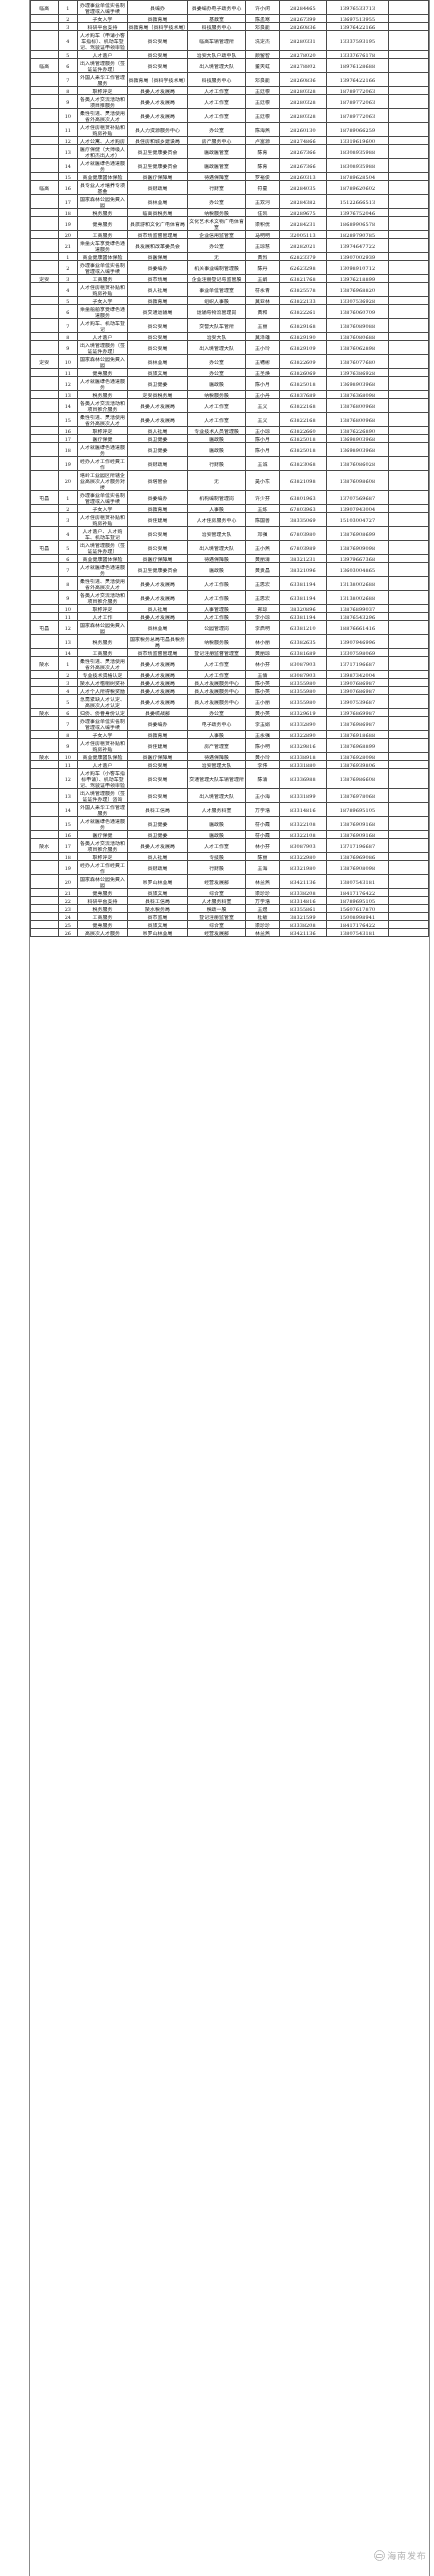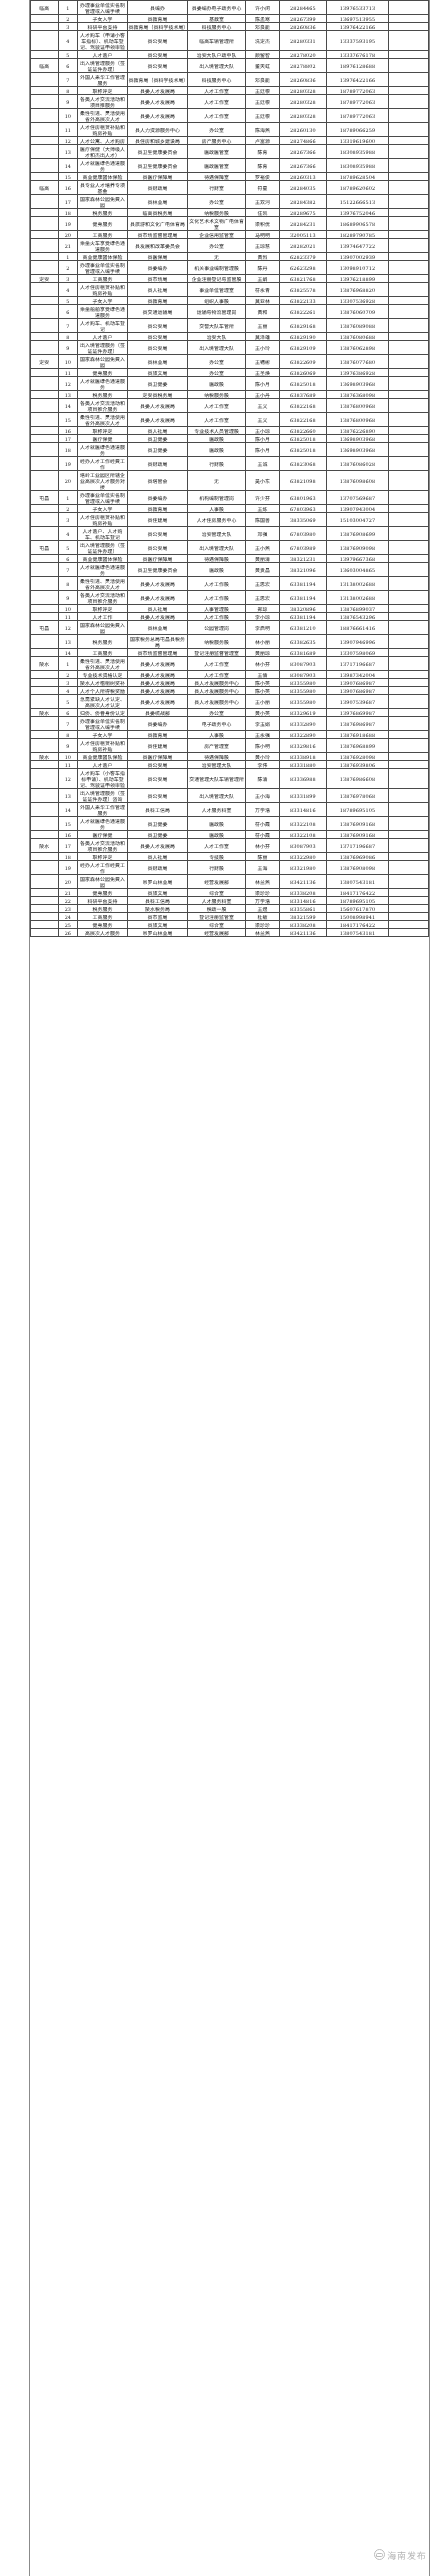--- a/index.html
+++ b/index.html
@@ -59,20 +59,21 @@
   td.tel{width:39px;font-family:"DejaVu Serif","Liberation Serif",serif;font-size:5px;letter-spacing:0.1px;}
   td.mob{width:53px;font-family:"DejaVu Serif","Liberation Serif",serif;font-size:5px;letter-spacing:0.1px;}
   td.note{width:33px;font-size:4.6px;}
 
   
   #watermark{
     position:absolute;
     right:7.5px;
     bottom:14px;
     display:flex;
+    align-items:center;
     gap:2.7px;
     opacity:.52;
     pointer-events:none;
   }
   #watermark .wm-badge{
     width:9px;height:9px;border-radius:50%;
     border:0.7px solid #7d7d7d;
     position:relative;
     flex:0 0 auto;
   }

